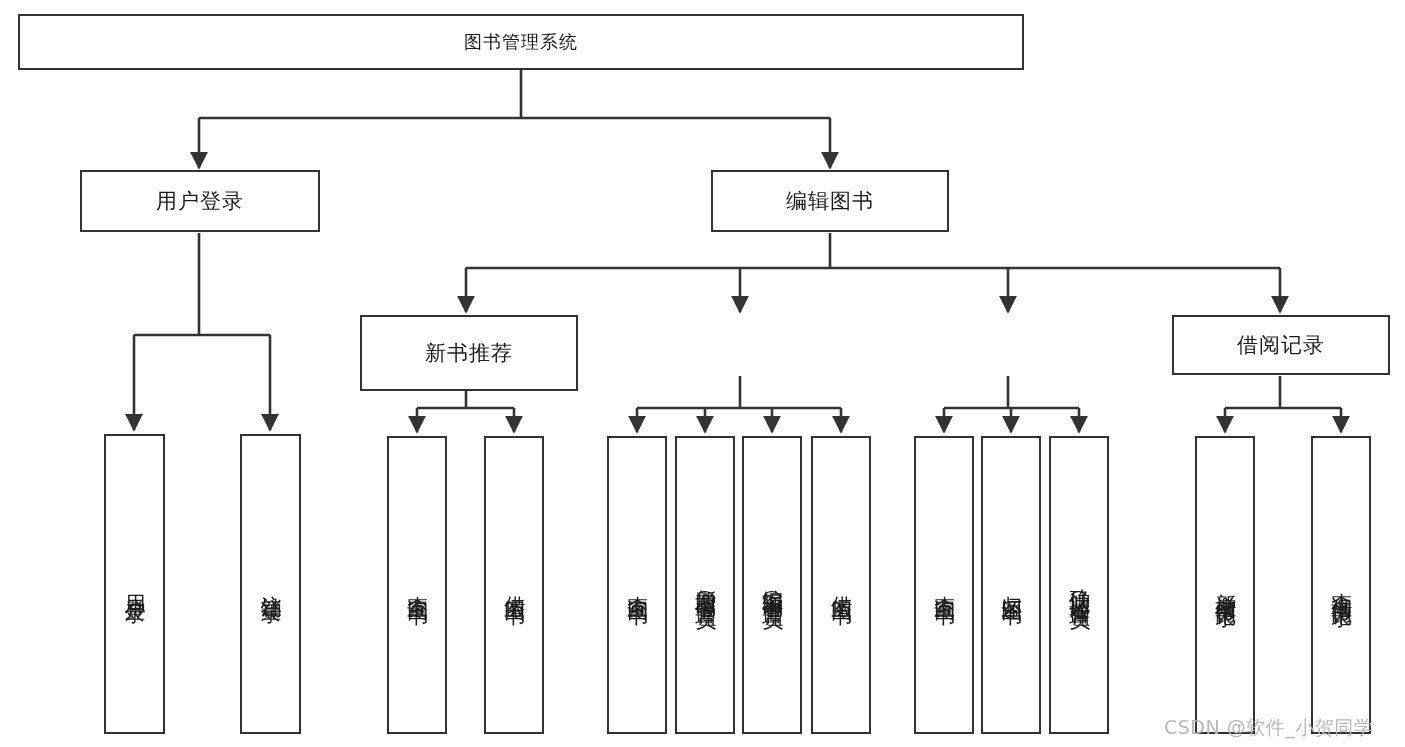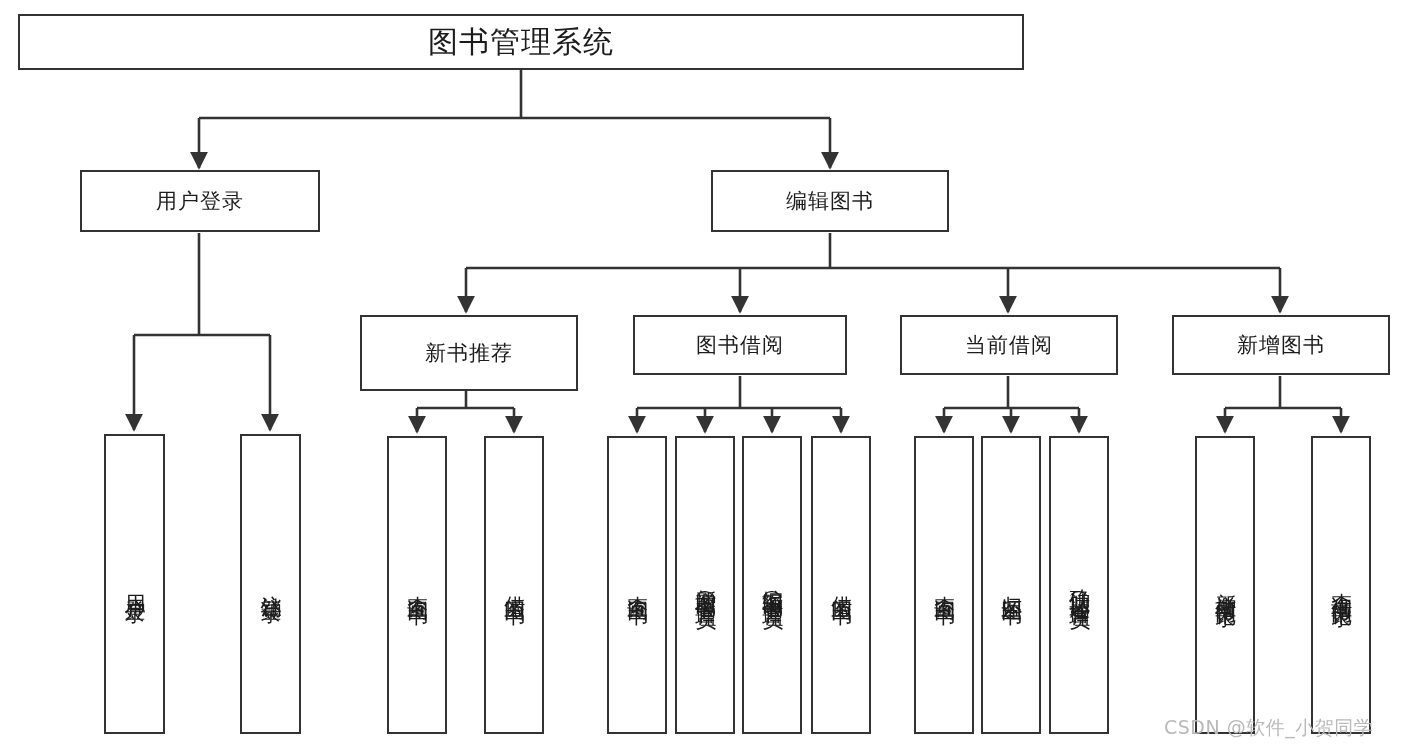--- a/index.html
+++ b/index.html
@@ -32,21 +32,21 @@
     justify-content:center;
     text-align:center;
   }
   .node .label{
     font-size:21px;
     line-height:1.18;
     letter-spacing:1px;
     color:#1c1c1c;
     white-space:nowrap;
   }
-  .node.root .label{font-size:30px;}
+  .node.root .label{font-size:18px;}
   .node.leaf{
     align-items:center;
     justify-content:center;
   }
   .node.leaf .label{
     writing-mode:vertical-rl;
     text-orientation:upright;
     font-size:21px;
     line-height:1.32;
     letter-spacing:3px;
@@ -125,28 +125,22 @@
   <div class="node" style="left:80px; top:170px; width:240px; height:62px;">
     <span class="label">用户登录</span>
   </div>
   <div class="node" style="left:711px; top:170px; width:238px; height:62px;">
     <span class="label">编辑图书</span>
   </div>
 
   <div class="node" style="left:360px; top:315px; width:218px; height:76px;">
     <span class="label">新书推荐</span>
   </div>
-  <div class="node" style="left:633px; top:315px; width:214px; height:60px;">
-    <span class="label">图书借阅</span>
-  </div>
-  <div class="node" style="left:900px; top:315px; width:218px; height:60px;">
-    <span class="label">当前借阅</span>
-  </div>
   <div class="node" style="left:1172px; top:315px; width:218px; height:60px;">
-    <span class="label">新增图书</span>
+    <span class="label">借阅记录</span>
   </div>
 
   <div class="node leaf" style="left:104px; top:434px; width:61px; height:300px;">
     <span class="label">用户登录</span>
   </div>
   <div class="node leaf" style="left:240px; top:434px; width:61px; height:300px;">
     <span class="label">注销登录</span>
   </div>
 
   <div class="node leaf" style="left:387px; top:436px; width:60px; height:298px;">

